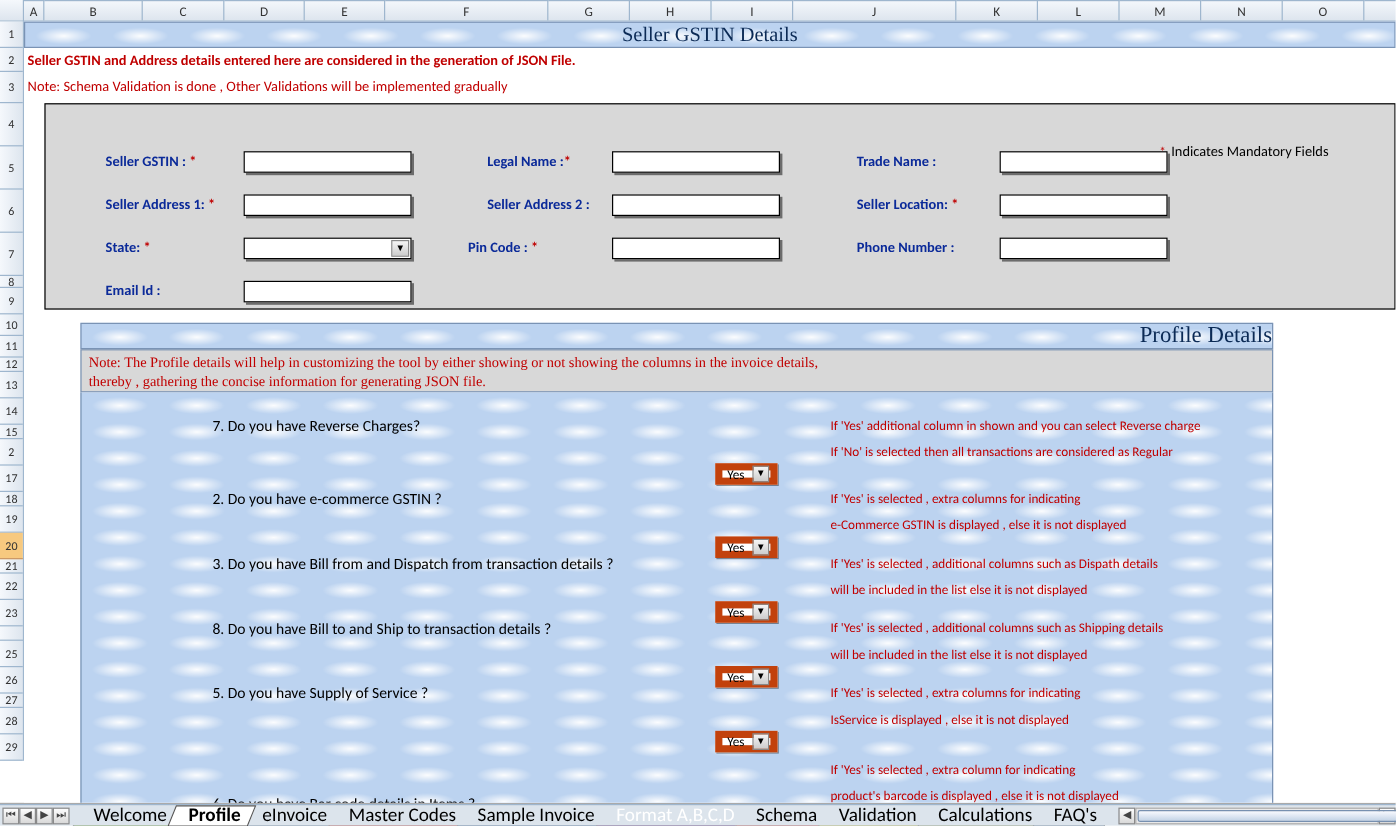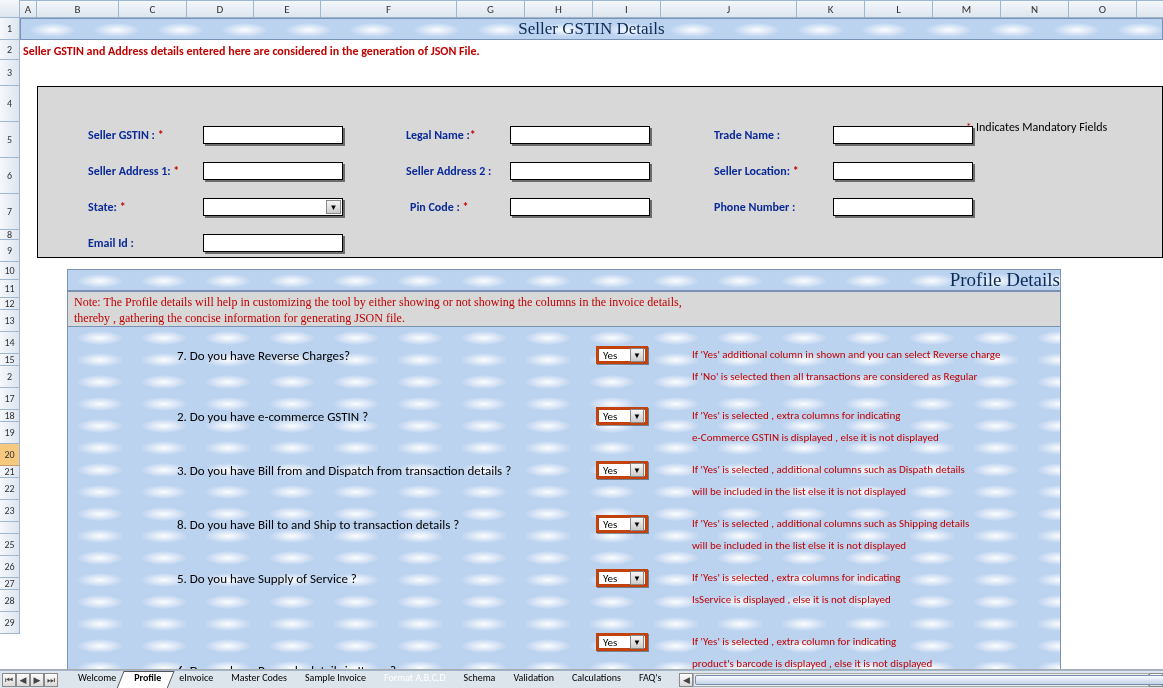--- a/index.html
+++ b/index.html
@@ -21,28 +21,28 @@
 .red-note2 { color: #c00000; font-size: 12px; position:absolute; }
 .red-small { color: #c00000; font-size: 11px; position:absolute; line-height:1.3; }
 .form-label { position:absolute; color: #0b2a99; font-weight: bold; font-size: 12px; }
 .ast { color: #c00000; }
 .form-input { position:absolute; background:#fff; border:1px solid #000; box-shadow: 2px 2px 0 rgba(0,0,0,0.5); height:18px; }
 .form-select { position:absolute; background:#fff; border:1px solid #000; box-shadow: 2px 2px 0 rgba(0,0,0,0.5); height:18px; display:flex; align-items:center; justify-content:flex-end; }
 .drop-arr { width:15px; height:14px; background: linear-gradient(#f5f5f5,#ccc); border:1px solid #888; margin-right:1px; display:flex; align-items:center; justify-content:center; font-size:8px; color:#000; }
 
 .profile-panel { position:absolute; background:#d8d8d8; border:1px solid #7a93b4; }
 .q-text { position:absolute; font-size: 13px; color: #000; }
-.mini-select { position:absolute; width:52px; height:18px; background:#fff; border:3px solid #c2410c; display:flex; align-items:center; box-shadow: 1px 1px 0 rgba(0,0,0,0.4); }
+.mini-select { position:absolute; width:52px; height:18px; background:#fff; border:6px solid #c2410c; display:flex; align-items:center; box-shadow: 1px 1px 0 rgba(0,0,0,0.4); margin-top: 40px; }
 .mini-select span { flex:1; font-size:11px; padding-left:4px; }
 .mini-select .drop-arr { width:14px; height:14px; }
 
 .tabs-row { position:absolute; bottom:0; left:0; width:1163px; height:18px; display:flex; align-items:center; background:#dce4ec; border-top:1px solid #9eb6ce; }
 .nav-btns { display:flex; gap:0; padding:0 2px; }
 .nav-btn { width:14px; height:14px; background: linear-gradient(#fdfdfd,#d9d9d9); border:1px solid #8a8a8a; font-size:9px; display:flex; align-items:center; justify-content:center; color:#444; cursor:pointer; }
-.tab { position:relative; height:18px; padding:0 10px 0 14px; font-size:10px; display:flex; align-items:flex-start; color:#000; cursor:pointer; margin-left:-6px; }
+.tab { position:relative; height:18px; padding:0 10px 0 14px; font-size:16px; display:flex; align-items:flex-end; color:#000; cursor:pointer; margin-left:-6px; }
 .tab::before { content:""; position:absolute; inset:0; transform: skewX(-22deg); border:1px solid #555; z-index:-1; }
 .tab.active { font-weight:bold; z-index:5;}
 .tab.active::before { background:#fff; }
 .tab.c-green::before  { background:#92d050; }
 .tab.c-ltblue::before { background:#8db4e2; }
 .tab.c-red::before    { background:#ff5b5b; }
 .tab.c-blue::before   { background:#538dd5; }
 .tab.c-purple::before { background:#7030a0; color:#fff;}
 .tab.c-yellow::before { background:#ffff66; }
 .tab.c-lime::before   { background:#c4d79b; }
@@ -112,20 +112,21 @@
       <div class="row-h" style="height: 22px;">29</div>
     </div>
 
   <div class="grid-content">
 
     <div class="title-bar tiled" style="left:0px; top:0px; width:1143px;">
       <span class="title-inner">Seller GSTIN Details</span>
     </div>
 
     <div class="red-note" style="left:3px; top:26px;">Seller GSTIN and Address details entered here are considered in the generation of JSON File.</div>
+    <div class="red-note2" style="left:3px; top:48px;">Note:  Schema Validation is done , Other Validations will be implemented gradually</div>
 
     <div class="gray-panel" style="left:17px; top:68px; width:1126px; height:172px;">
 
       <span class="ast" style="position:absolute; left:928px; top:33px;">*</span>
       <span style="position:absolute; left:938px; top:33px; color:#000; font-size:12px;">Indicates Mandatory Fields</span>
 
       <div class="form-label" style="left:50px; top:41px;"><span>Seller GSTIN :</span> <span class="ast">*</span></div>
       <div class="form-input" style="left:165px; top:39px; width:140px;"></div>
 
       <div class="form-label" style="left:368px; top:41px;"><span>Legal Name :</span><span class="ast">*</span></div>
@@ -141,21 +142,21 @@
       <div class="form-input" style="left:472px; top:75px; width:140px;"></div>
 
       <div class="form-label" style="left:676px; top:77px;"><span>Seller Location:</span> <span class="ast">*</span></div>
       <div class="form-input" style="left:795px; top:75px; width:140px;"></div>
 
       <div class="form-label" style="left:50px; top:113px;"><span>State:</span> <span class="ast">*</span></div>
       <div class="form-select" style="left:165px; top:111px; width:140px;">
           <div class="drop-arr">▼</div>
         </div>
 
-      <div class="form-label" style="left:372px; top:113px;"><span>Pin Code :</span> <span class="ast">*</span></div>
+      <div class="form-label" style="left:352px; top:113px;"><span>Pin Code :</span> <span class="ast">*</span></div>
       <div class="form-input" style="left:472px; top:111px; width:140px;"></div>
 
       <div class="form-label" style="left:676px; top:113px;"><span>Phone Number :</span></div>
       <div class="form-input" style="left:795px; top:111px; width:140px;"></div>
 
       <div class="form-label" style="left:50px; top:149px;"><span>Email Id :</span></div>
       <div class="form-input" style="left:165px; top:147px; width:140px;"></div>
     </div>
 
     <div class="title-bar tiled" style="left:47px; top:251px; width:994px;justify-content:flex-end;">

